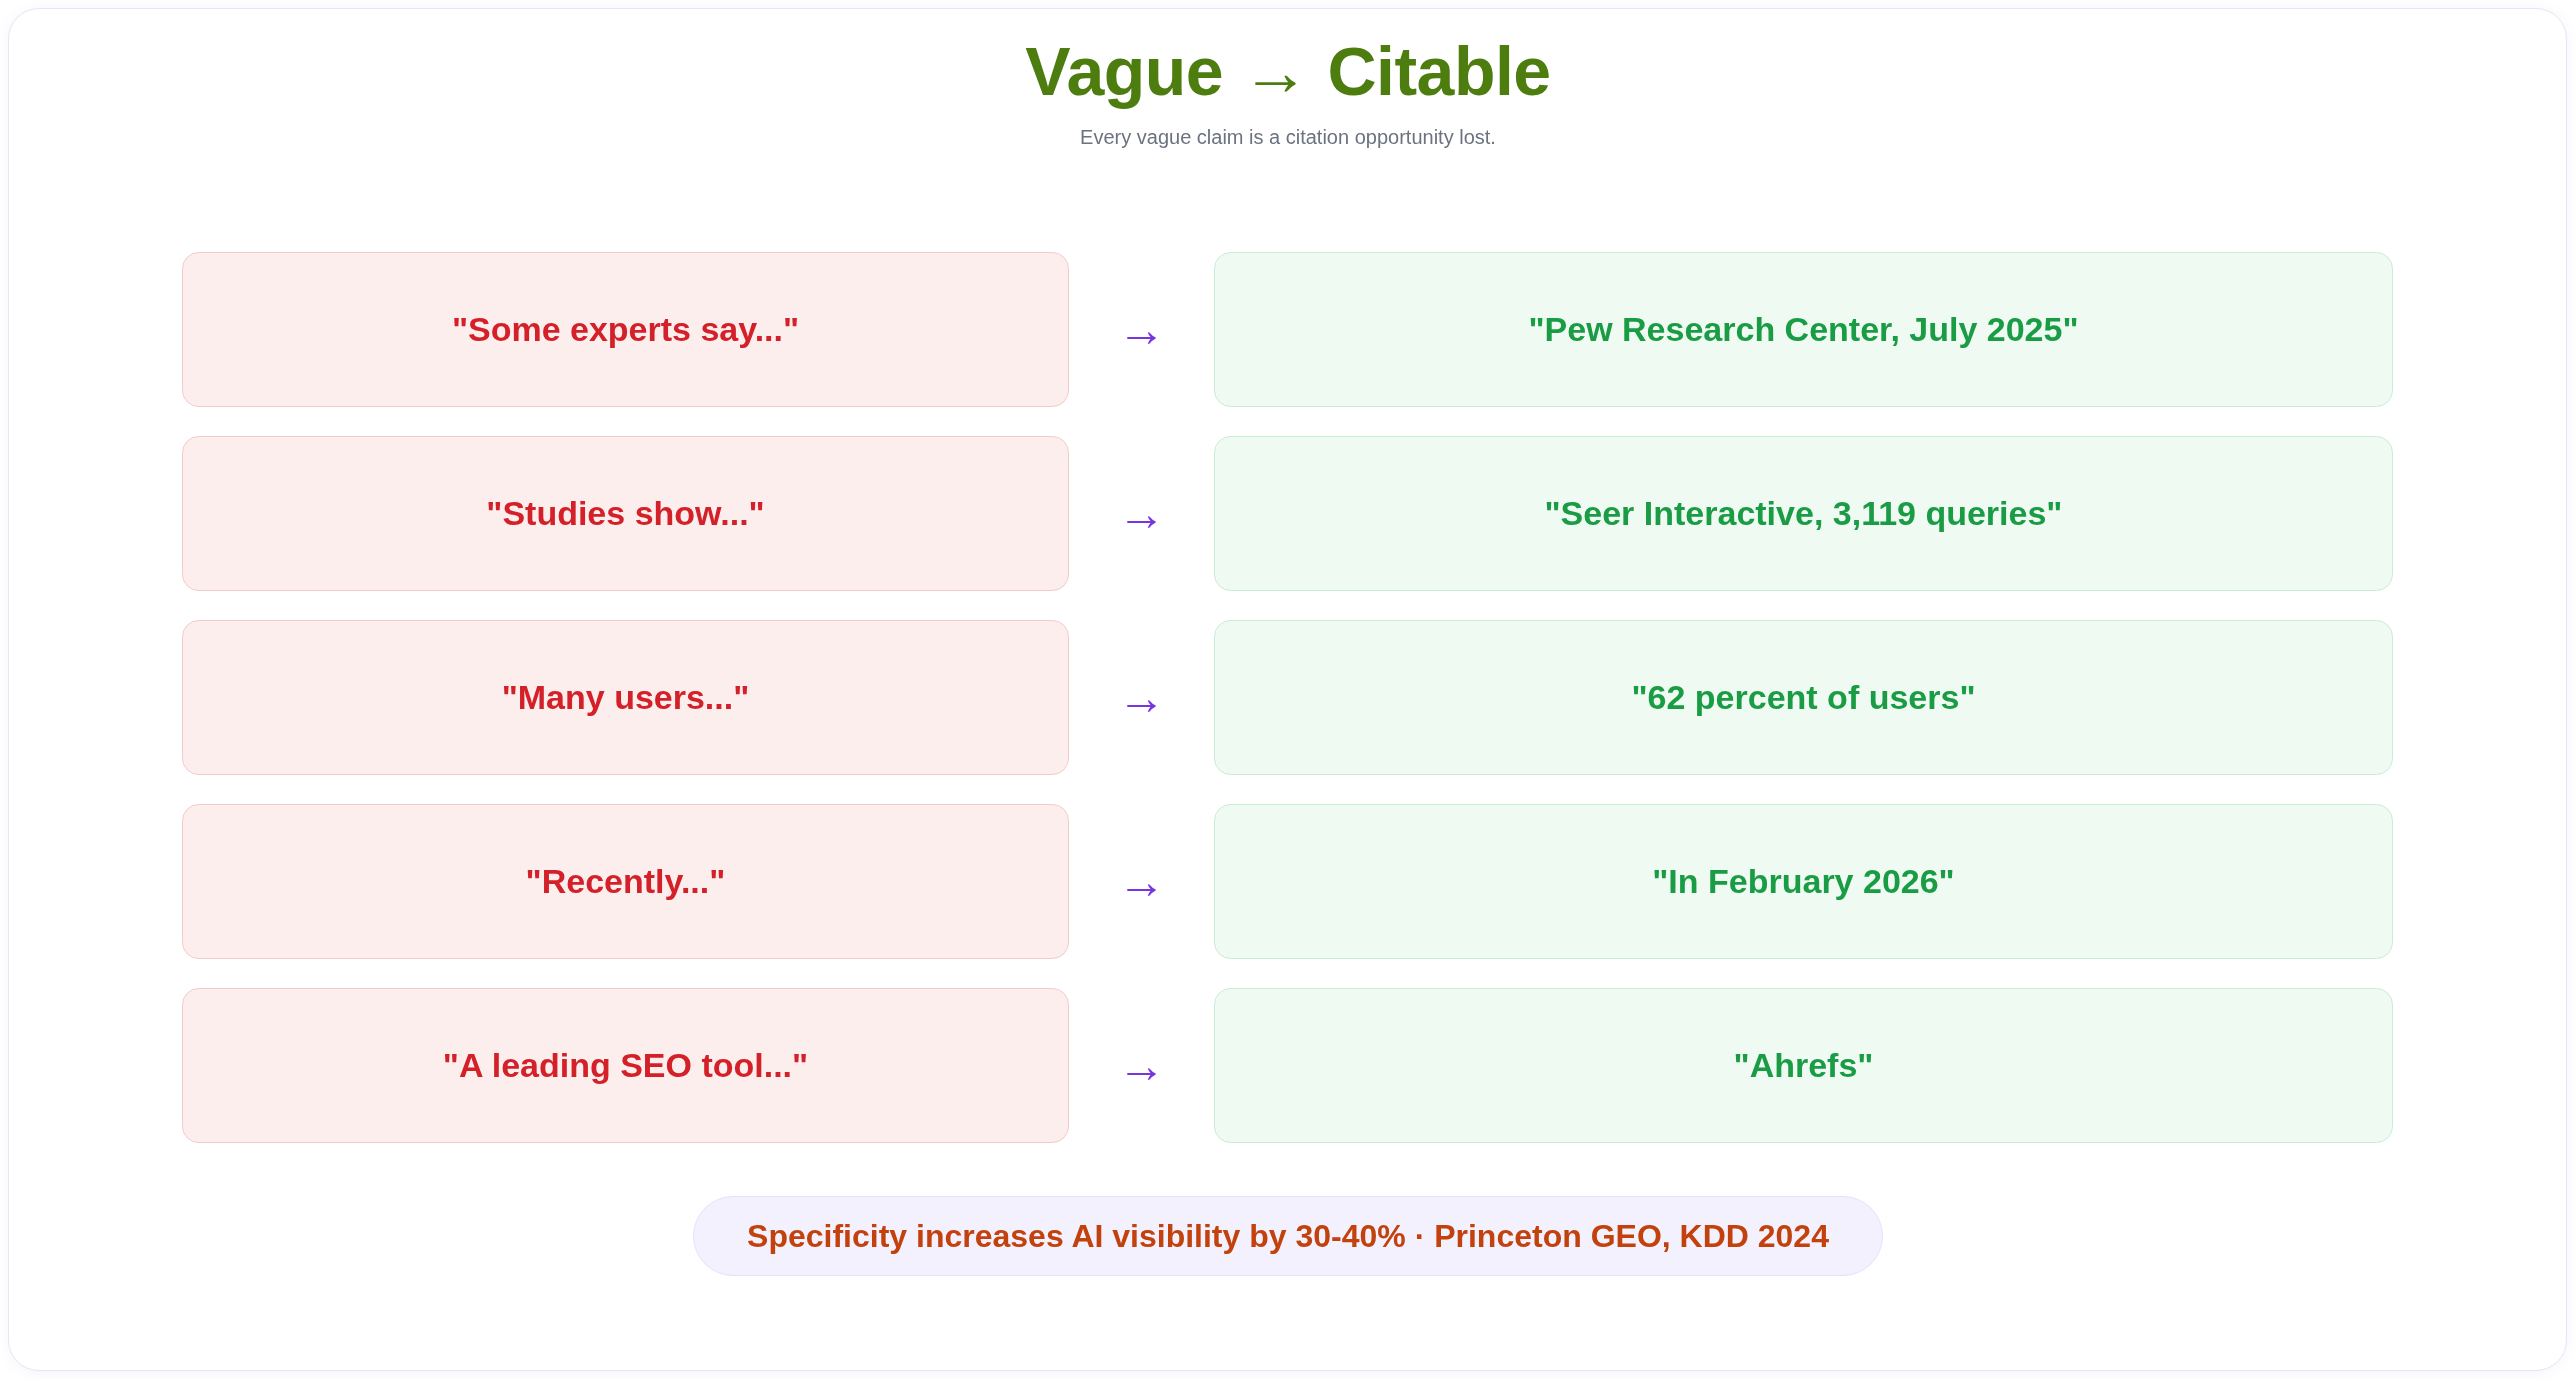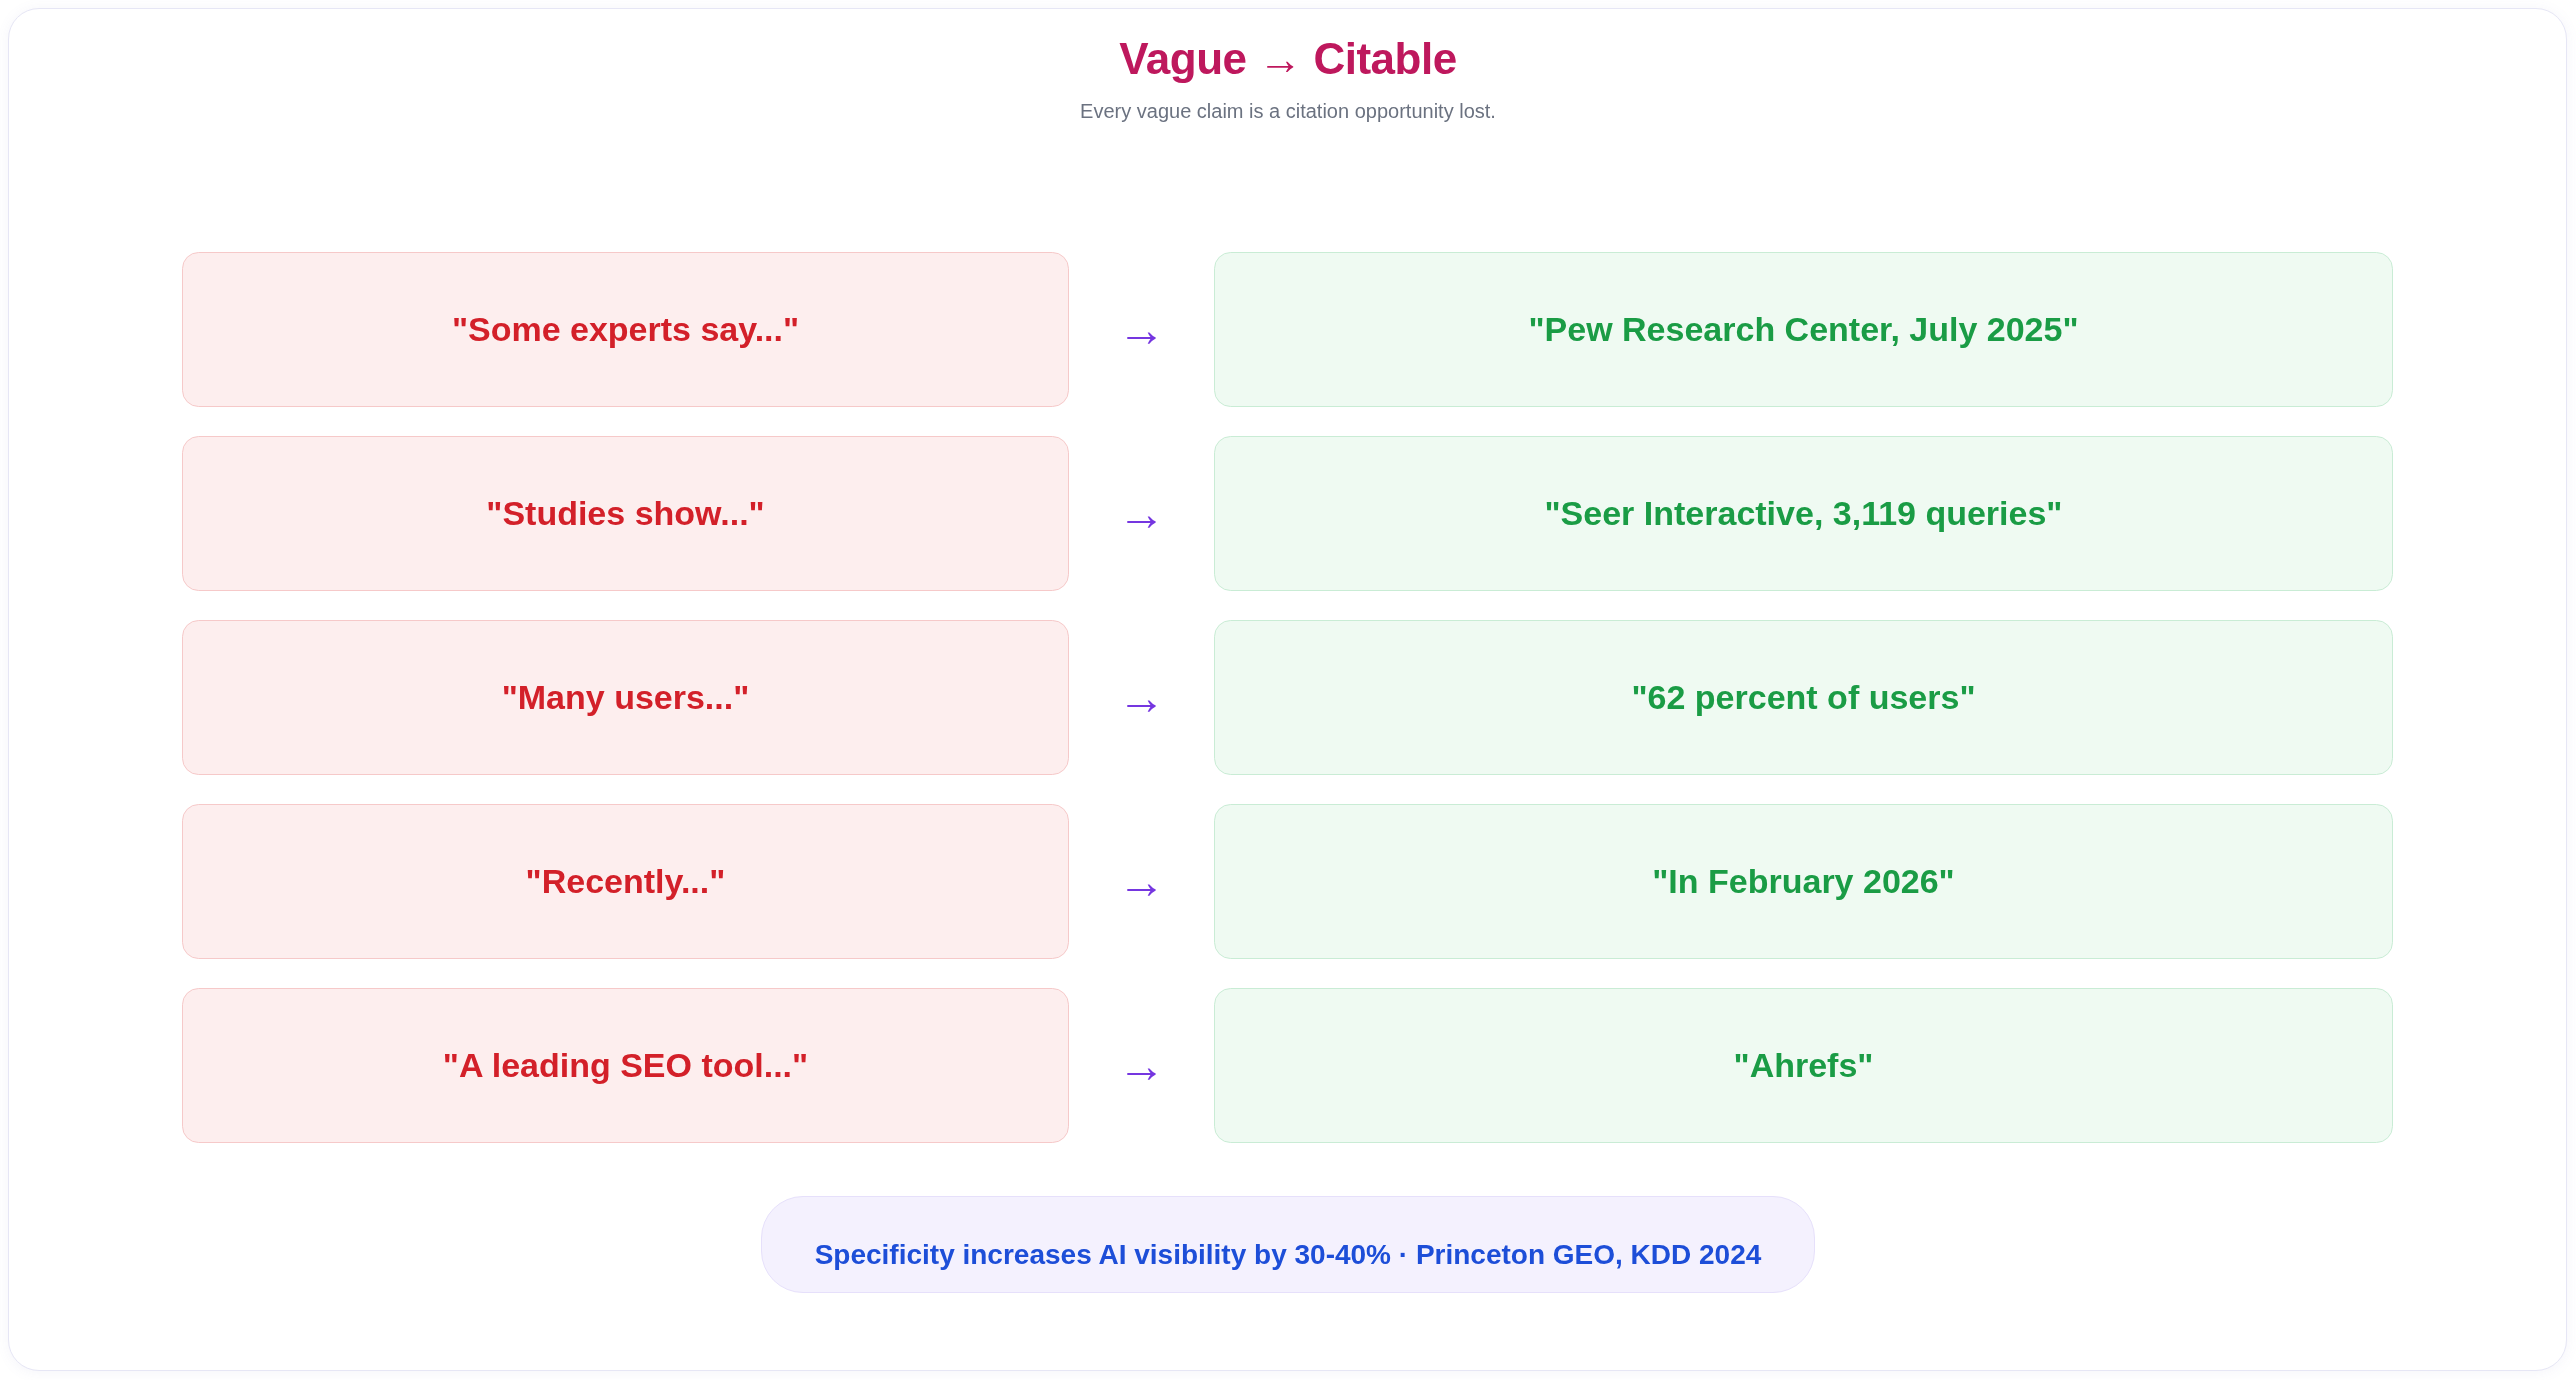--- a/index.html
+++ b/index.html
@@ -35,23 +35,23 @@
   
   #header {
     position: absolute;
     left: 0;
     top: 35px;
     width: 100%;
     text-align: center;
   }
 
   #page-title {
-    font-size: 44px;
-    font-weight: bold;
-    color: #be185d;
+    font-size: 68px;
+    font-weight: bold;
+    color: #4d7c0f;
     letter-spacing: -0.5px;
     line-height: 1.08;
   }
 
   #page-subtitle {
     margin-top: 16.6px;
     font-size: 20px;
     font-weight: normal;
     color: #6b7280;
     line-height: 1.2;
@@ -142,26 +142,25 @@
     background: #f4f1fe;
     border: 1.8px solid #e6e0fb;
     border-radius: 42px;
     padding: 20px 53px;
     display: flex;
     align-items: center;
     justify-content: center;
   }
 
   #footer-badge-text {
-    font-size: 28px;
-    font-weight: bold;
-    color: #1d4ed8;
+    font-size: 32px;
+    font-weight: bold;
+    color: #c2410c;
     white-space: nowrap;
     line-height: 1.2;
-    margin-top: 21px;
   }
 
   
   #watermark {
     position: absolute;
     left: 0;
     top: 1314px;
     width: 100%;
     text-align: center;
     font-size: 24px;

